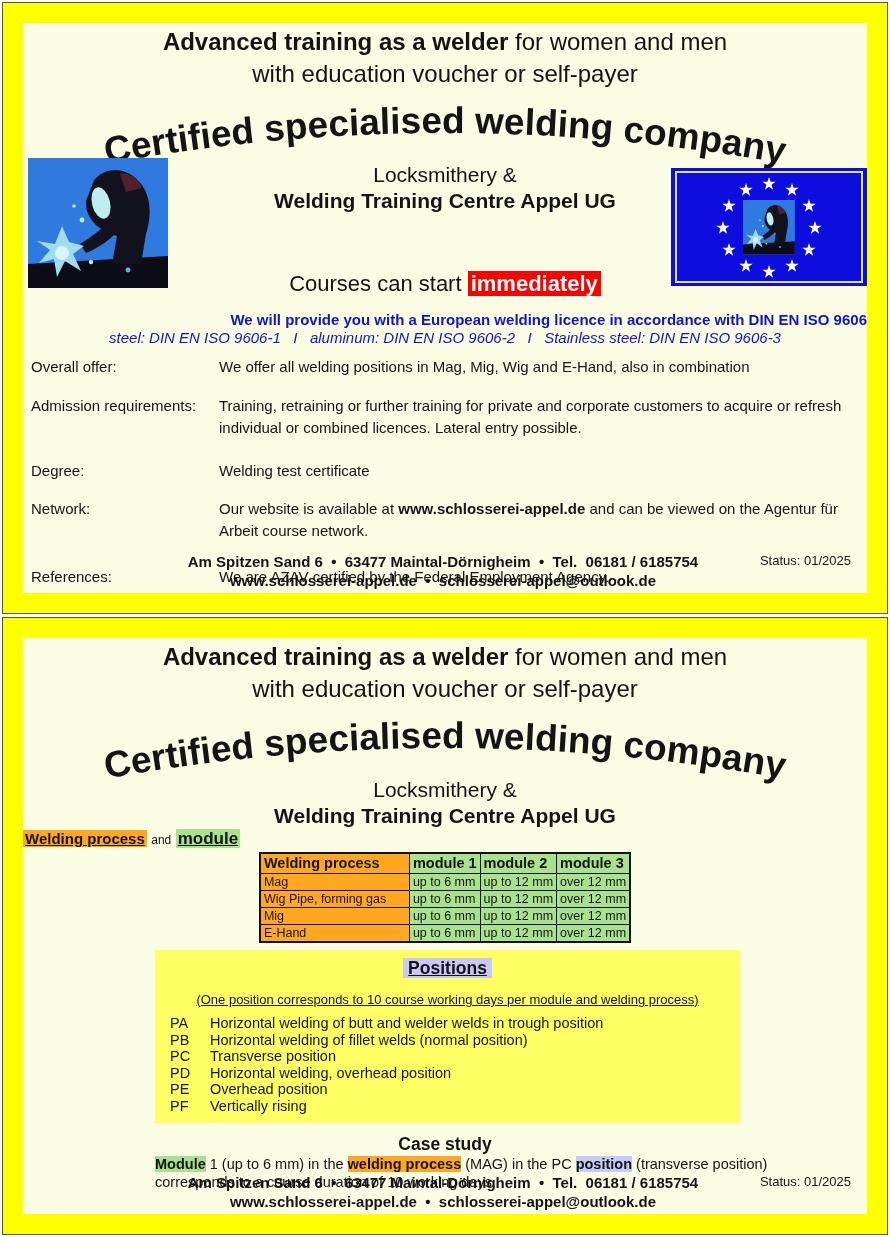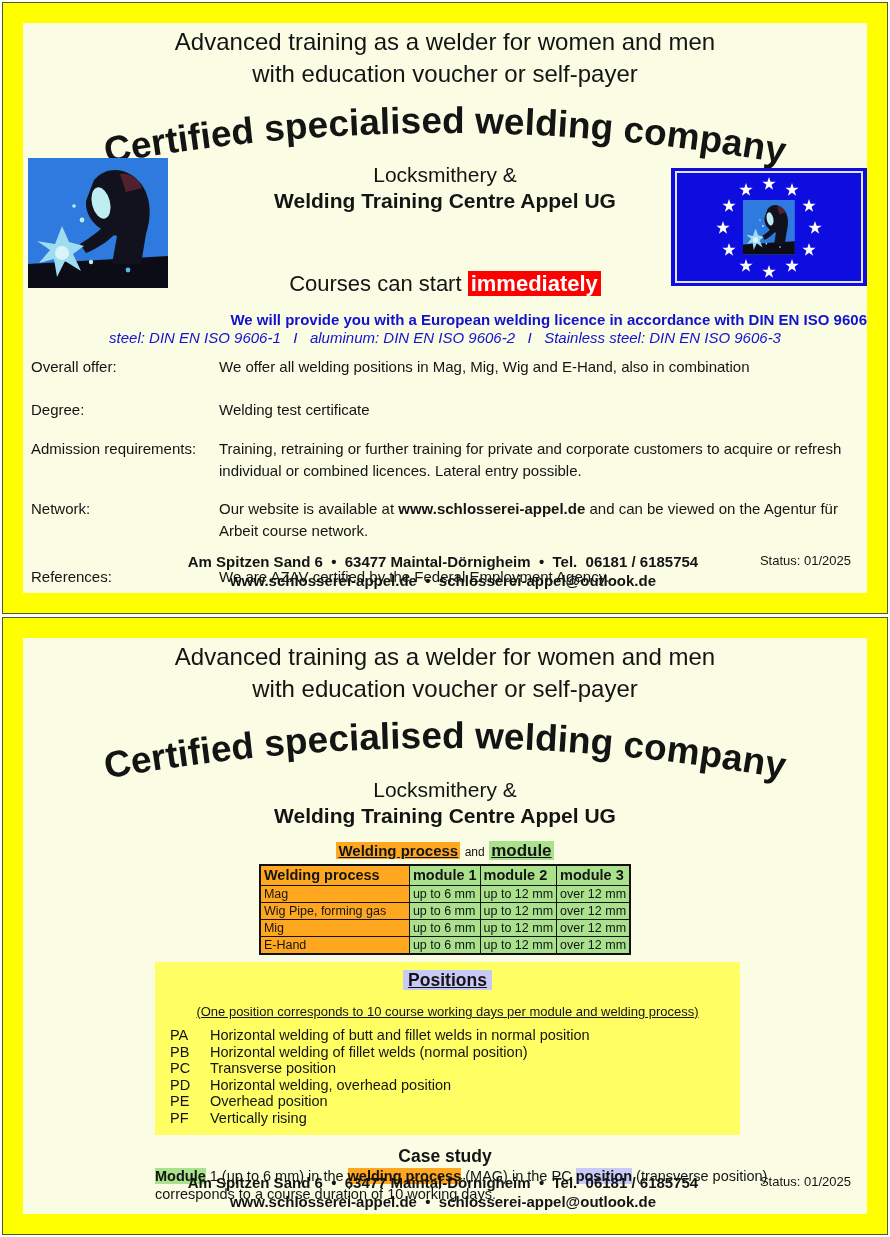--- a/index.html
+++ b/index.html
@@ -13,42 +13,42 @@
     border:1px solid #55552a;background:#ffff00;padding:20px;
   }
   .panel-1{height:612px;margin-top:2px;margin-bottom:3px;}
   .panel-2{height:618px;}
   .sheet{
     position:relative;width:100%;height:100%;box-sizing:border-box;
     background:#fafce4;
   }
   
   .h-line1{padding-top:3px;text-align:center;font-size:24px;line-height:32px;}
-  .h-line1 .bold{font-weight:normal;}
+  .h-line1 .bold{font-weight:bold;}
   .h-line2{text-align:center;font-size:24px;line-height:32px;}
   .arch-svg{display:block;margin:2px auto -18px auto;}
   .subtitle1{text-align:center;font-size:21px;line-height:25px;}
   .subtitle2{text-align:center;font-size:21px;line-height:27px;font-weight:bold;}
   
   .img-welder{position:absolute;left:5px;top:135px;}
   .img-euflag{position:absolute;right:0px;top:145px;}
   .courses-line{margin-top:56px;text-align:center;font-size:22px;line-height:28px;}
   .hl-red{background:#ff0000;color:#ffffff;font-weight:bold;padding:0 3px;}
   .licence-bold{margin-top:13px;text-align:right;font-size:15px;font-weight:bold;color:#1212cf;line-height:18px;}
   .licence-italic{text-align:center;font-size:15px;font-style:italic;color:#1212cf;line-height:18px;}
   .info-row{display:flex;padding:0 8px;font-size:15px;line-height:22px;}
   .info-label{flex:none;width:188px;}
   .info-value{flex:1;padding-right:6px;}
   .mt-a{margin-top:9px;}.mt-b{margin-top:17px;}.mt-c{margin-top:21px;}
   .mt-d{margin-top:16px;}.mt-e{margin-top:24px;}
   .sheet-footer{position:absolute;left:0;right:4px;bottom:3px;text-align:center;
     font-size:15px;font-weight:bold;line-height:19px;}
   .status-note{position:absolute;right:16px;bottom:25px;font-size:13px;font-weight:normal;}
   
-  .caption-line{margin-top:12px;text-align:center;line-height:20px;}
+  .caption-line{margin-top:0;text-align:left;line-height:20px;}
   .cap-process{background:#ffa81f;font-weight:bold;text-decoration:underline;font-size:15px;padding:0 2px;}
   .cap-and{font-size:12px;}
   .cap-module{background:#a9e18c;font-weight:bold;text-decoration:underline;font-size:17px;padding:0 2px;}
   table.wtable{border-collapse:collapse;margin:2px auto 0 auto;border:2px solid #111;}
   .wtable th,.wtable td{border:1px solid #111;padding:0 3px;white-space:nowrap;}
   .wtable th{font-size:14.5px;line-height:19px;text-align:left;}
   .th-process{background:#ffa81f;width:142px;}
   .th-module{background:#a9e18c;width:62px;}
   .td-process{background:#ffa81f;font-weight:normal;font-size:12.5px;line-height:16px;}
   .td-val{background:#a9e18c;font-size:12.5px;line-height:16px;}
@@ -131,27 +131,27 @@
       <span>Courses can start </span><span class="hl-red">immediately</span>
     </div>
 
     <div class="licence-bold">We will provide you with a European welding licence in accordance with DIN EN ISO 9606</div>
     <div class="licence-italic">steel: DIN EN ISO 9606-1 &nbsp; I &nbsp; aluminum: DIN EN ISO 9606-2 &nbsp; I &nbsp; Stainless steel: DIN EN ISO 9606-3</div>
 
     <div class="info-row mt-a">
       <div class="info-label">Overall offer:</div>
       <div class="info-value">We offer all welding positions in Mag, Mig, Wig and E-Hand, also in combination</div>
     </div>
+    <div class="info-row mt-b">
+      <div class="info-label">Admission requirements:</div>
+      <div class="info-value">Training, retraining or further training for private and corporate customers to acquire or refresh individual or combined licences. Lateral entry possible.</div>
+    </div>
     <div class="info-row mt-c">
       <div class="info-label">Degree:</div>
       <div class="info-value">Welding test certificate</div>
-    </div>
-    <div class="info-row mt-b">
-      <div class="info-label">Admission requirements:</div>
-      <div class="info-value">Training, retraining or further training for private and corporate customers to acquire or refresh individual or combined licences. Lateral entry possible.</div>
     </div>
     <div class="info-row mt-d">
       <div class="info-label">Network:</div>
       <div class="info-value">
         <span>Our website is available at </span><span class="bold">www.schlosserei-appel.de</span><span> and can be viewed on the Agentur für Arbeit course network.</span>
       </div>
     </div>
     <div class="info-row mt-e">
       <div class="info-label">References:</div>
       <div class="info-value">We are AZAV certified by the Federal Employment Agency.</div>
@@ -229,21 +229,21 @@
     </table>
 
     <div class="pos-box">
       <div class="pos-title-wrap">
         <span class="pos-title">Positions</span>
       </div>
       <div class="pos-note">(One position corresponds to 10 course working days per module and welding process)</div>
       <div class="pos-list">
         <div class="pos-item">
           <span class="pos-code">PA</span>
-          <span>Horizontal welding of butt and fillet welds in normal position</span>
+          <span>Horizontal welding of butt and welder welds in trough position</span>
         </div>
         <div class="pos-item">
           <span class="pos-code">PB</span>
           <span>Horizontal welding of fillet welds (normal position)</span>
         </div>
         <div class="pos-item">
           <span class="pos-code">PC</span>
           <span>Transverse position</span>
         </div>
         <div class="pos-item">

